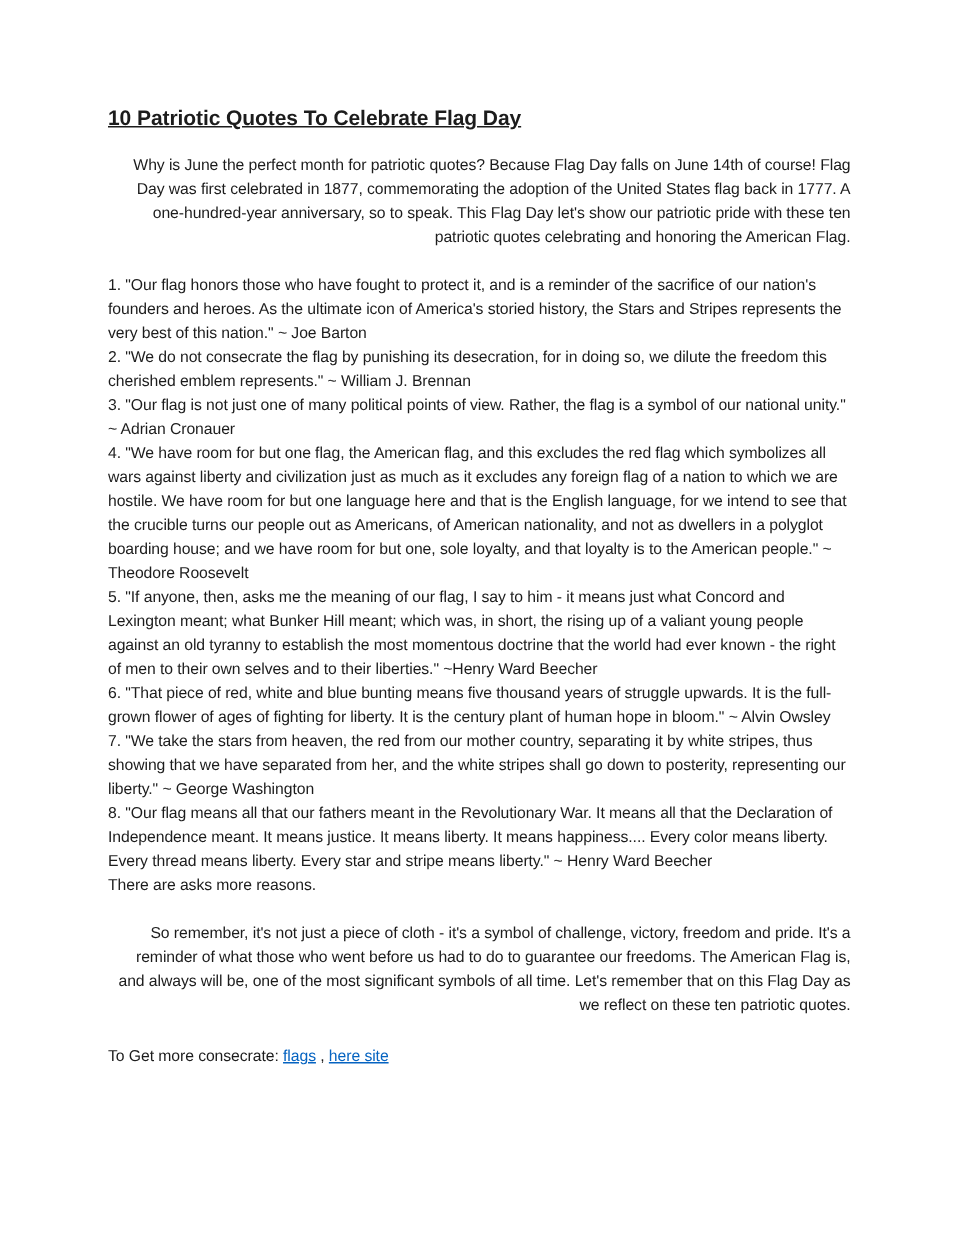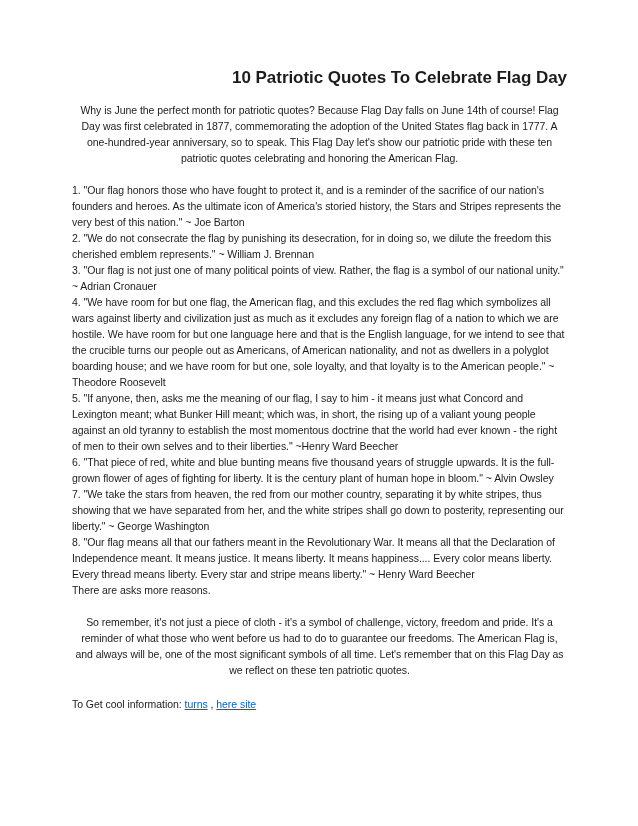--- a/index.html
+++ b/index.html
@@ -15,29 +15,30 @@
     background: #ffffff;
     padding: 70px 71px 0 72px;
     font-family: "Liberation Sans", "DejaVu Sans", sans-serif;
     font-size: 10.5px;
     line-height: 16px;
     color: #1c1c1c;
     letter-spacing: -0.05px;
     overflow: hidden;
   }
   .doc-title {
-    font-size: 17px;
+    font-size: 14px;
     font-weight: bold;
-    text-align: right;
+    text-decoration: underline;
+    text-align: left;
     margin: 0 0 16px 0;
     line-height: 16px;
   }
   .para {
     margin: 0 0 16px 0;
-    text-align: center;
+    text-align: right;
   }
   .quotes-block {
     margin: 0 0 16px 0;
   }
   .quote {
     margin: 0;
   }
   .closing {
     margin: 0 0 18px 0;
   }
@@ -67,16 +68,16 @@
     <p class="quote">5. "If anyone, then, asks me the meaning of our flag, I say to him - it means just what Concord and Lexington meant; what Bunker Hill meant; which was, in short, the rising up of a valiant young people against an old tyranny to establish the most momentous doctrine that the world had ever known - the right of men to their own selves and to their liberties." ~Henry Ward Beecher</p>
     <p class="quote">6. "That piece of red, white and blue bunting means five thousand years of struggle upwards. It is the full-grown flower of ages of fighting for liberty. It is the century plant of human hope in bloom." ~ Alvin Owsley</p>
     <p class="quote">7. "We take the stars from heaven, the red from our mother country, separating it by white stripes, thus showing that we have separated from her, and the white stripes shall go down to posterity, representing our liberty." ~ George Washington</p>
     <p class="quote">8. "Our flag means all that our fathers meant in the Revolutionary War. It means all that the Declaration of Independence meant. It means justice. It means liberty. It means happiness.... Every color means liberty. Every thread means liberty. Every star and stripe means liberty." ~ Henry Ward Beecher</p>
     <p class="quote">There are asks more reasons.</p>
   </div>
 
   <p class="para closing">So remember, it's not just a piece of cloth - it's a symbol of challenge, victory, freedom and pride. It's a reminder of what those who went before us had to do to guarantee our freedoms. The American Flag is, and always will be, one of the most significant symbols of all time. Let's remember that on this Flag Day as we reflect on these ten patriotic quotes.</p>
 
   <p class="footer-line">
-    <span>To Get cool information: </span><a href="#" class="doc-link">turns</a><span> , </span><a href="#" class="doc-link">here site</a>
+    <span>To Get more consecrate: </span><a href="#" class="doc-link">flags</a><span> , </span><a href="#" class="doc-link">here site</a>
   </p>
 
 </div>
 
 </body></html>

